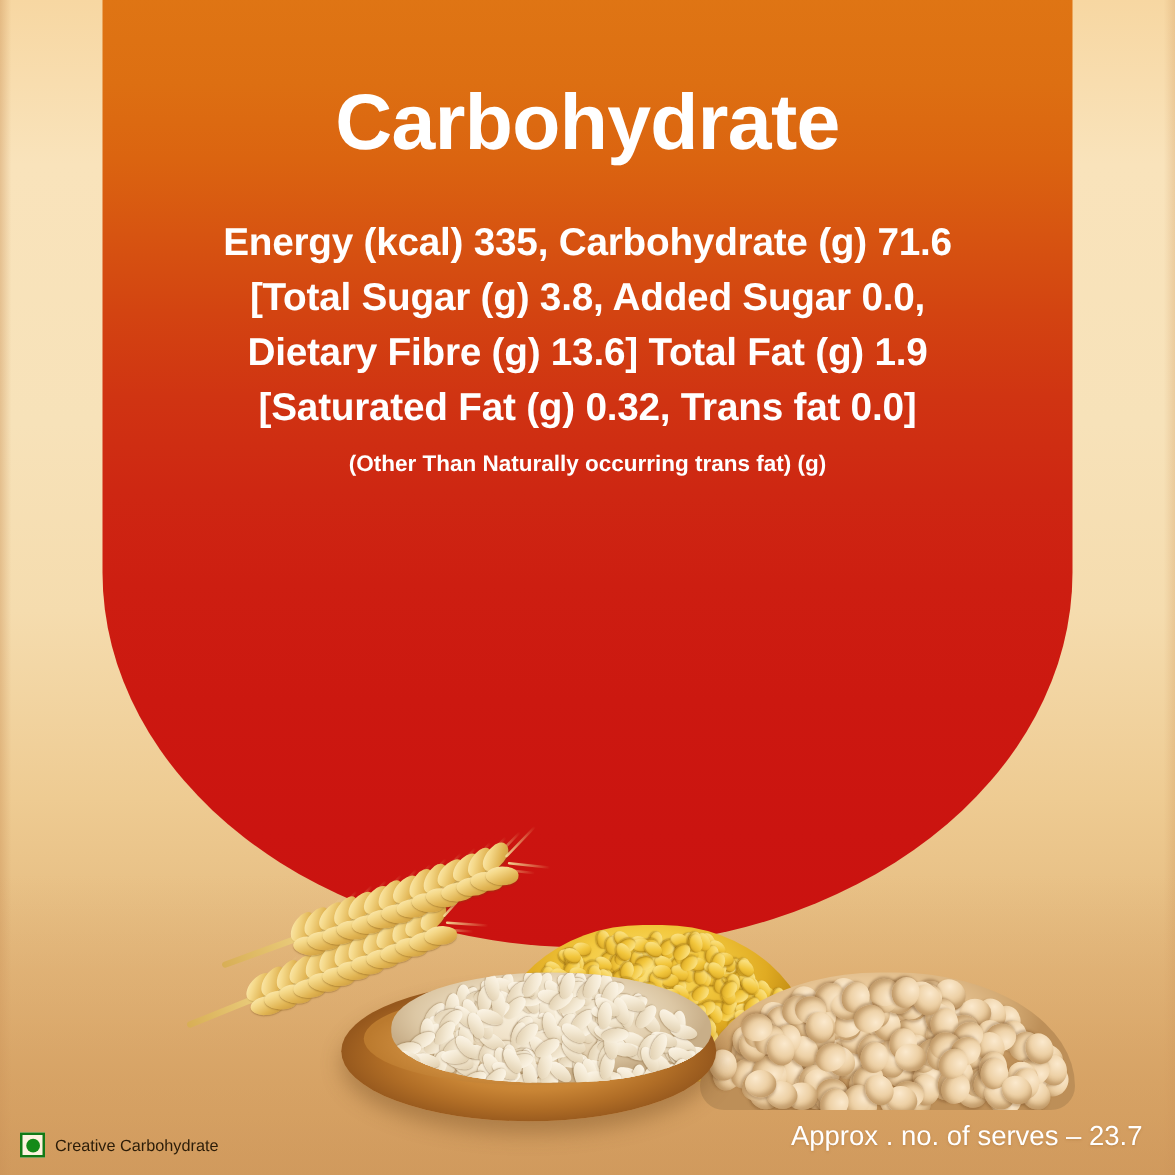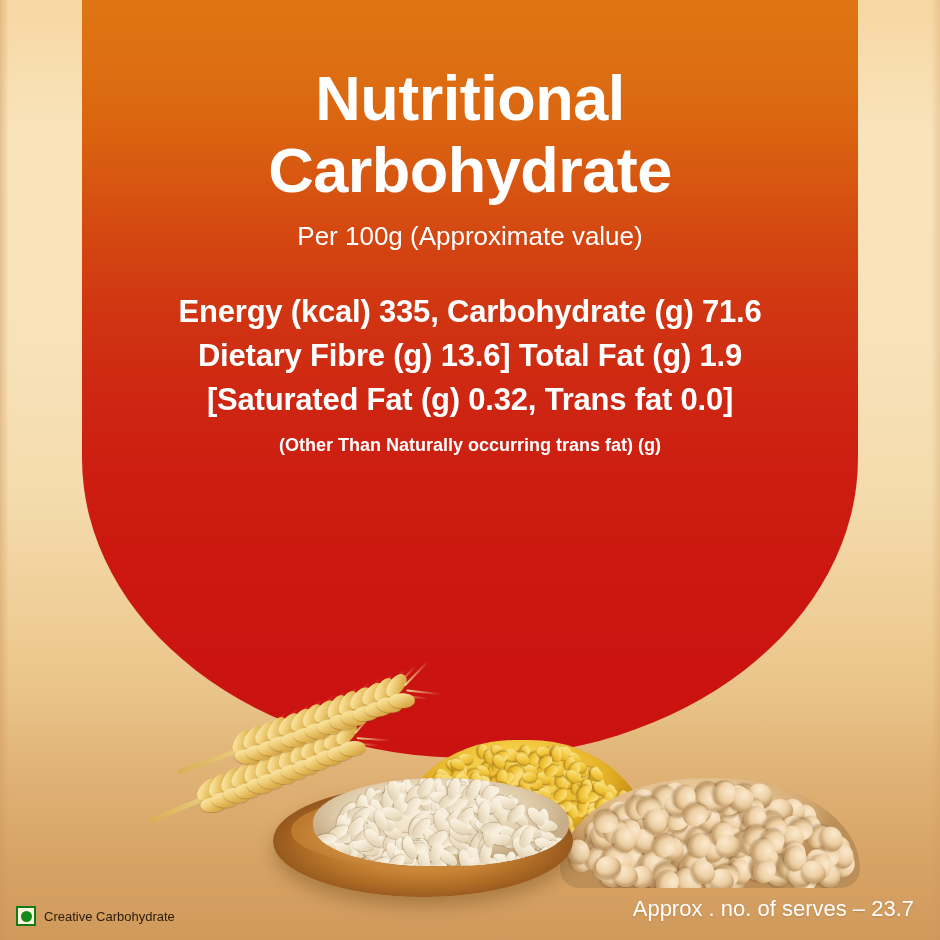--- a/index.html
+++ b/index.html
@@ -166,28 +166,27 @@
 <body>
 
 <div class="edge-l"></div>
 <div class="edge-r"></div>
 <div class="surface"></div>
 
 <div class="shield"></div>
 
 <div class="content">
   <div class="title">
-    <div>Nutritional</div>
     <div>Carbohydrate</div>
   </div>
 
-  <div class="subtitle">Per 100g (Approximate value)</div>
 
   <div class="facts">
     <div class="fact-line">Energy (kcal) 335, Carbohydrate (g) 71.6</div>
+    <div class="fact-line">[Total Sugar (g) 3.8,  Added Sugar 0.0,</div>
     <div class="fact-line">Dietary Fibre (g) 13.6] Total Fat (g) 1.9</div>
     <div class="fact-line">[Saturated Fat (g) 0.32, Trans fat 0.0]</div>
   </div>
 
   <div class="footnote">(Other Than Naturally occurring trans fat) (g)</div>
 
 </div>
 
 <div class="food">
   <div id="wheat-layer">

